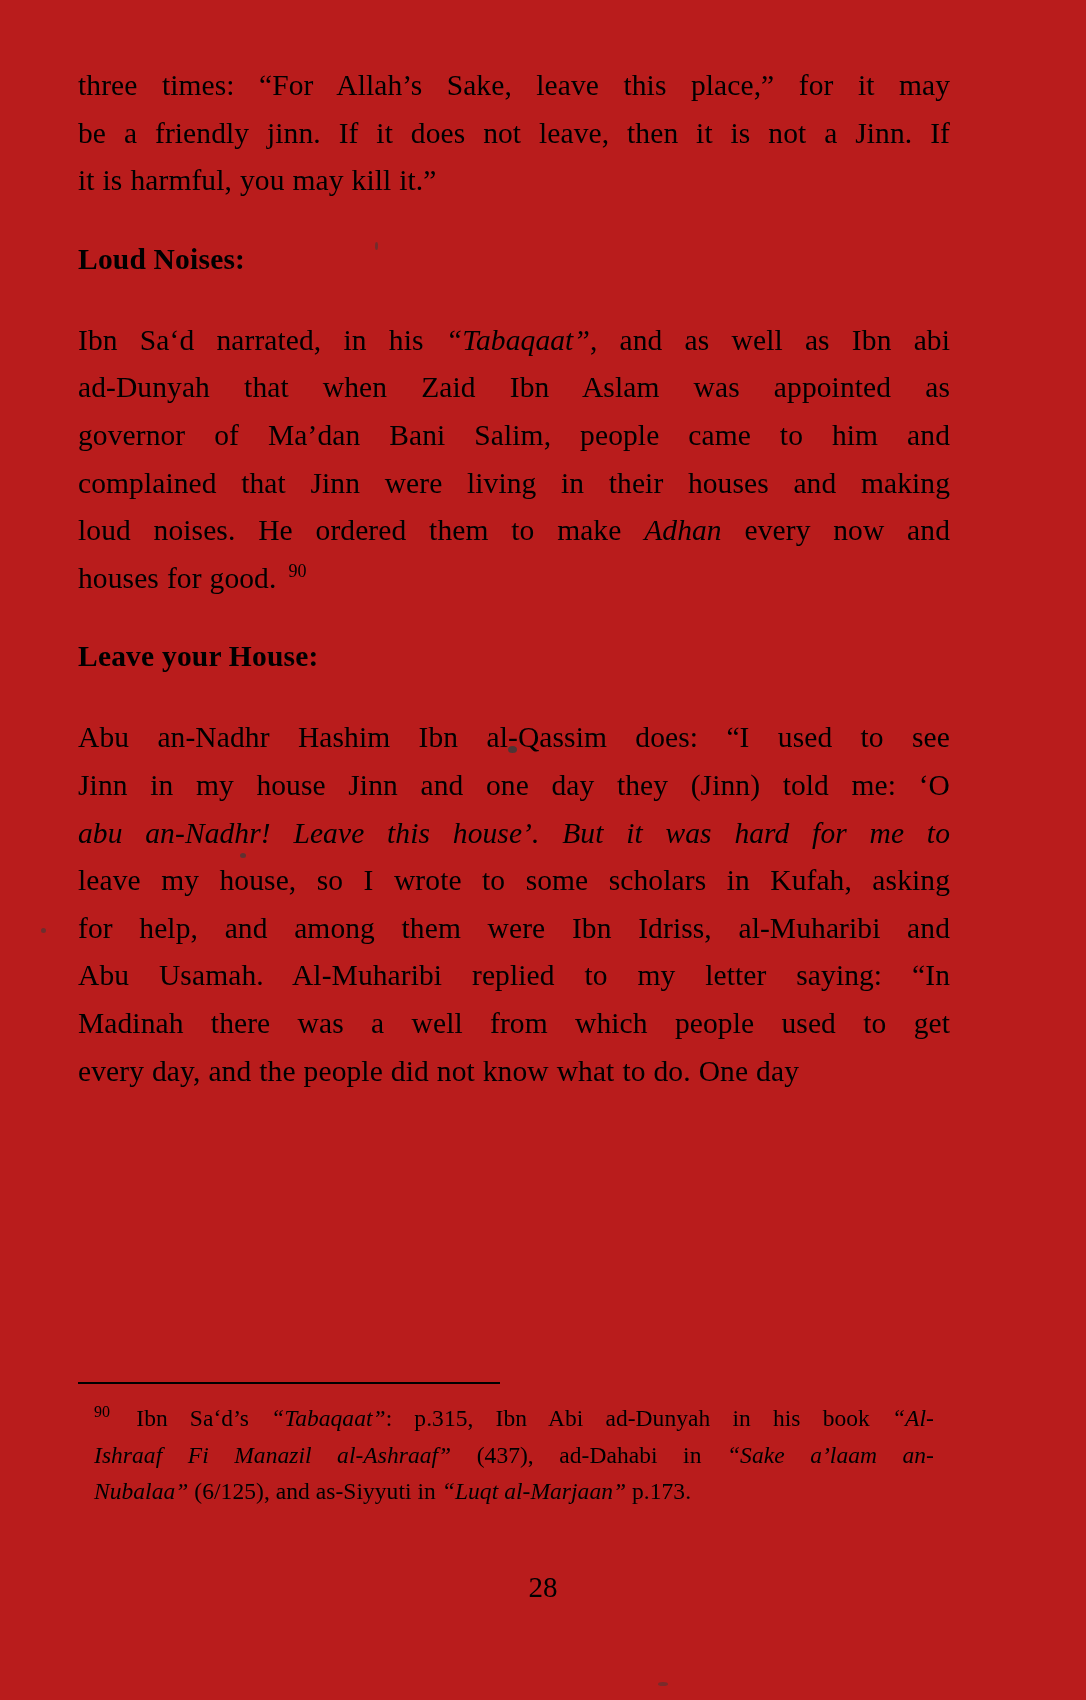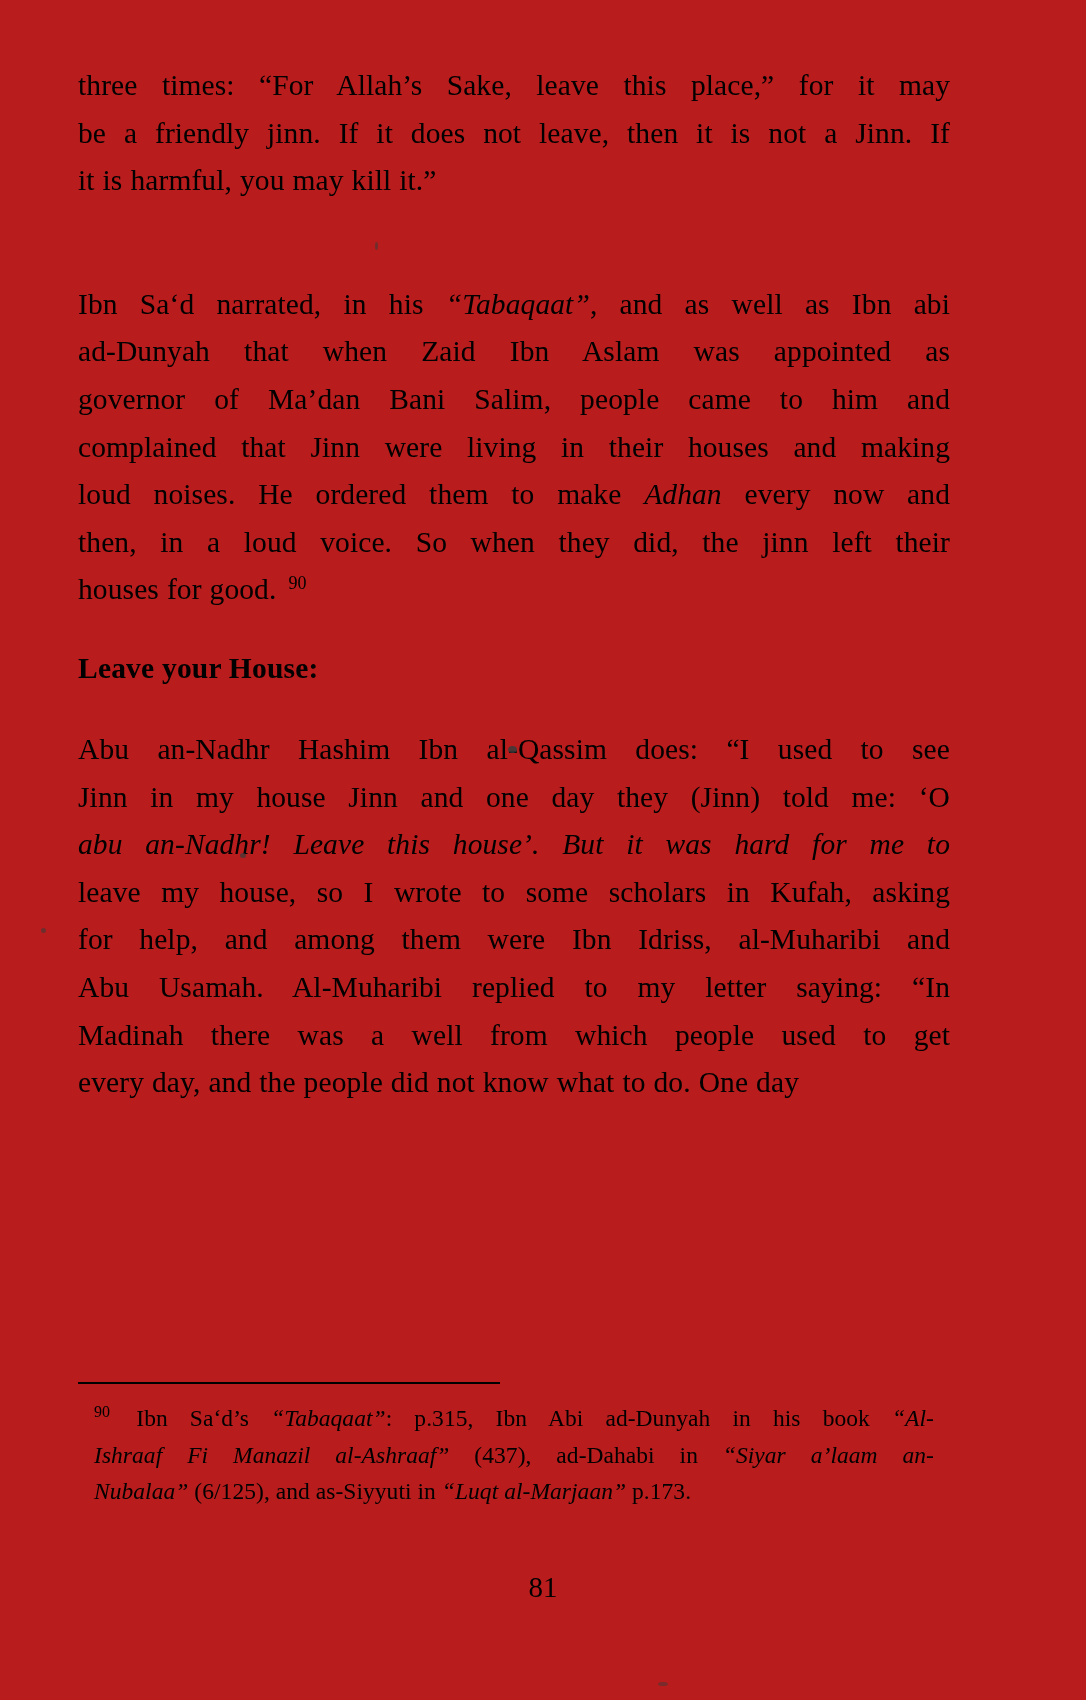--- a/index.html
+++ b/index.html
@@ -111,30 +111,30 @@
   <div class="content">
 
     <div class="para">
       <span class="jline" style="word-spacing: 0px;">three times: “For Allah’s Sake, leave this place,” for it may</span>
       <span class="jline" style="word-spacing: 0px;">be a friendly jinn. If it does not leave, then it is not a Jinn. If</span>
       <span class="jline lastline">it is harmful, you may kill it.”</span>
     </div>
 
     <div class="gap-head-before"></div>
 
+    <div class="heading">Loud Noises:</div>
 
     <div class="gap-head-after"></div>
 
     <div class="para">
       <span class="jline" style="word-spacing: 0px;"><span>Ibn Saʻd narrated, in his </span><span class="it">“Tabaqaat”</span>, and as well as Ibn abi</span>
       <span class="jline" style="word-spacing: 0px;">ad-Dunyah that when Zaid Ibn Aslam was appointed as</span>
       <span class="jline" style="word-spacing: 0px;">governor of Ma’dan Bani Salim, people came to him and</span>
       <span class="jline" style="word-spacing: 0px;">complained that Jinn were living in their houses and making</span>
       <span class="jline" style="word-spacing: 0px;">loud noises. He ordered them to make <span class="it">Adhan</span> every now and</span>
-      <span class="jline" style="word-spacing: 0px;">then, in a loud voice. So when they did, the jinn left their</span>
       <span class="jline lastline">houses for good. <sup class="fn">90</sup></span>
     </div>
 
     <div class="gap-head-before"></div>
 
     <div class="heading">Leave your House:</div>
 
     <div class="gap-head-after"></div>
 
     <div class="para">
@@ -153,20 +153,20 @@
   <div class="stray-mark" style="left:375px; top:242px; width:3px; height:8px; opacity:0.55;"></div>
   <div class="stray-mark" style="left:41px; top:928px; width:5px; height:5px; opacity:0.6;"></div>
   <div class="stray-mark" style="left:508px; top:746px; width:9px; height:7px; opacity:0.85;"></div>
   <div class="stray-mark" style="left:240px; top:853px; width:6px; height:5px; opacity:0.7;"></div>
   <div class="stray-mark" style="left:658px; top:1682px; width:10px; height:4px; opacity:0.5;"></div>
 
   <div class="footnote-wrap">
     <div class="fn-rule"></div>
     <div class="footnote">
       <span class="jline" style="word-spacing: 0px;"><sup class="fnnum">90</sup> <span>Ibn Saʻd’s </span><span class="it">“Tabaqaat”</span><span>: p.315, Ibn Abi ad-Dunyah in his book </span><span class="it">“Al-</span></span>
-      <span class="jline" style="word-spacing: 0px;"><span class="it">Ishraaf Fi Manazil al-Ashraaf”</span><span> (437), ad-Dahabi in </span><span class="it">“Siyar a’laam an-</span></span>
+      <span class="jline" style="word-spacing: 0px;"><span class="it">Ishraaf Fi Manazil al-Ashraaf”</span><span> (437), ad-Dahabi in </span><span class="it">“Sake a’laam an-</span></span>
       <span class="jline lastline"><span class="it">Nubalaa”</span><span> (6/125), and as-Siyyuti in </span><span class="it">“Luqt al-Marjaan”</span><span> p.173.</span></span>
     </div>
   </div>
 
-  <div class="pagenum">81</div>
+  <div class="pagenum">28</div>
 
 </div>
 
 </body></html>

